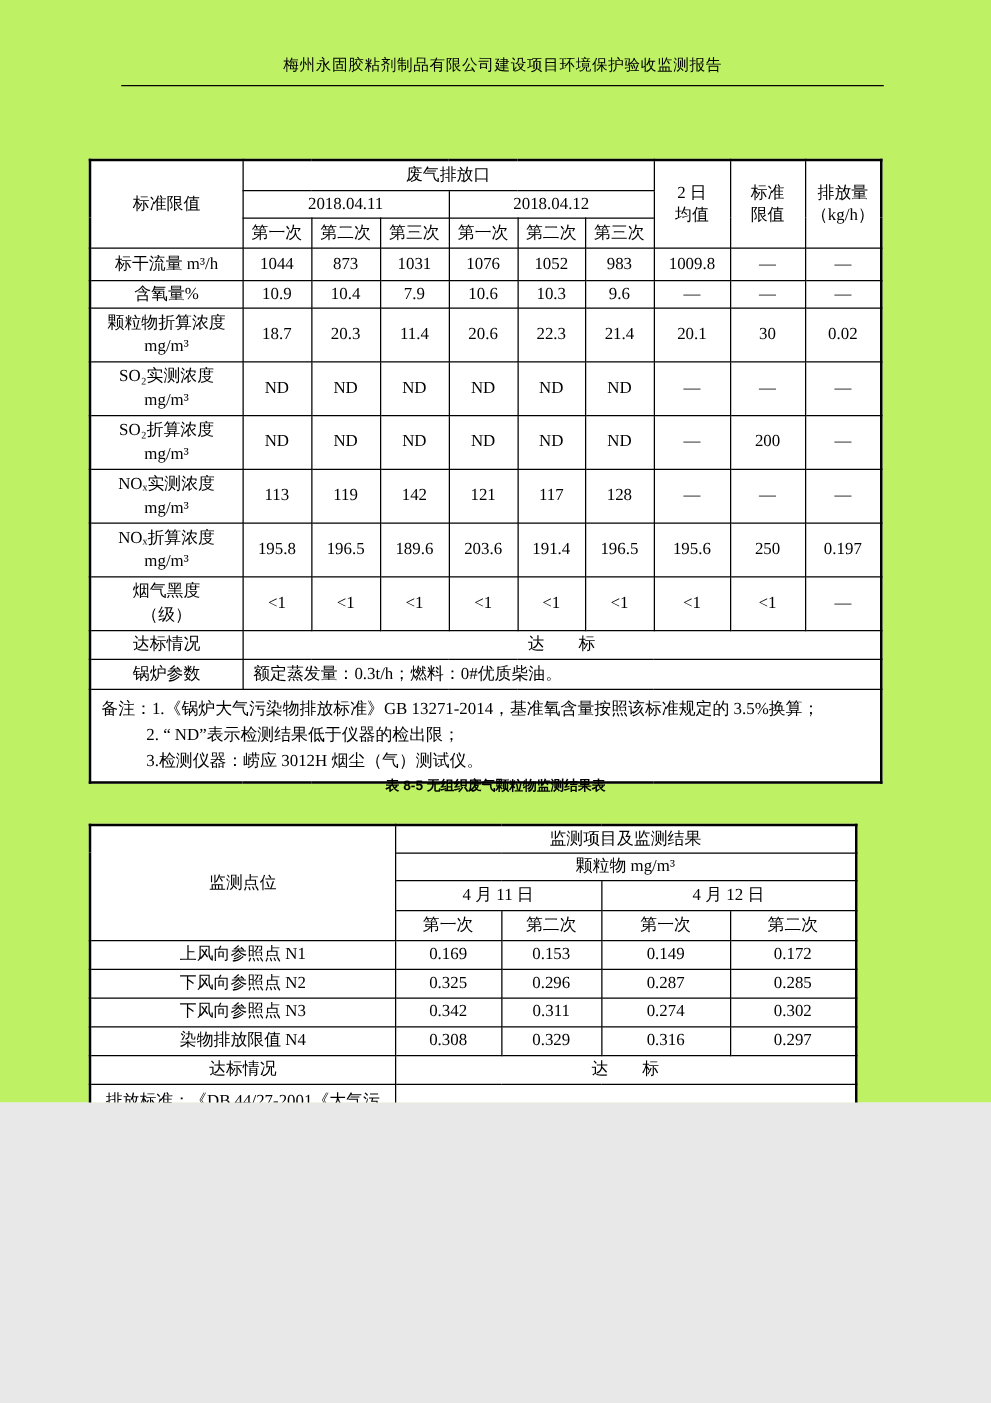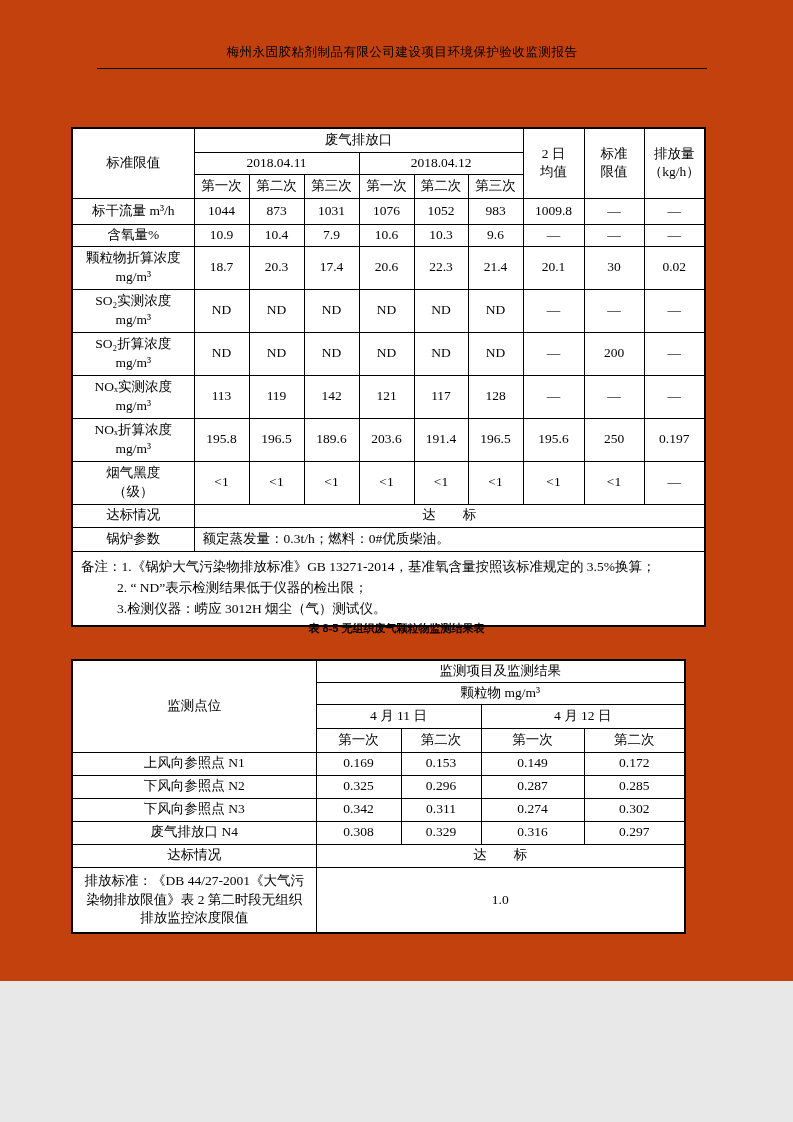--- a/index.html
+++ b/index.html
@@ -1,17 +1,17 @@
 <!DOCTYPE html>
 <html><head>
 <meta charset="utf-8">
 <style>
   html,body{margin:0;padding:0;background:#e8e8e8;}
   .page{
-    position:relative;width:793px;height:981px;margin:0 auto;background:#c2410c;color:#000;
+    position:relative;width:793px;height:882px;margin:0 auto;background:#bef264;color:#000;
     font-family:"Liberation Serif","DejaVu Serif","DejaVu Sans",serif;
   }
   .doc-header{
     position:absolute;top:44px;left:97px;width:610px;
     text-align:center;font-size:12.5px;letter-spacing:.5px;
     padding-bottom:7px;border-bottom:1.8px solid #000;
   }
   .caption1{position:absolute;top:92px;left:0;width:793px;text-align:center;
     font-weight:bold;font-size:16.5px;font-family:"Liberation Sans","DejaVu Sans",sans-serif;margin-top:44px;}
   .caption2{position:absolute;top:621px;left:0;width:793px;text-align:center;
@@ -97,21 +97,21 @@
       <td>9.6</td>
       <td>—</td>
       <td>—</td>
       <td>—</td>
     </tr>
     <tr class="h43">
       <td class="pre">颗粒物折算浓度
 mg/m³</td>
       <td>18.7</td>
       <td>20.3</td>
-      <td>17.4</td>
+      <td>11.4</td>
       <td>20.6</td>
       <td>22.3</td>
       <td>21.4</td>
       <td>20.1</td>
       <td>30</td>
       <td>0.02</td>
     </tr>
     <tr class="h43">
       <td class="pre">SO₂实测浓度
 mg/m³</td>
@@ -238,21 +238,21 @@
       <td>0.285</td>
     </tr>
     <tr class="h23">
       <td>下风向参照点 N3</td>
       <td>0.342</td>
       <td>0.311</td>
       <td>0.274</td>
       <td>0.302</td>
     </tr>
     <tr class="h23">
-      <td>废气排放口 N4</td>
+      <td>染物排放限值 N4</td>
       <td>0.308</td>
       <td>0.329</td>
       <td>0.316</td>
       <td>0.297</td>
     </tr>
     <tr class="h23">
       <td>达标情况</td>
       <td colspan="4">达　　标</td>
     </tr>
     <tr class="h66">

